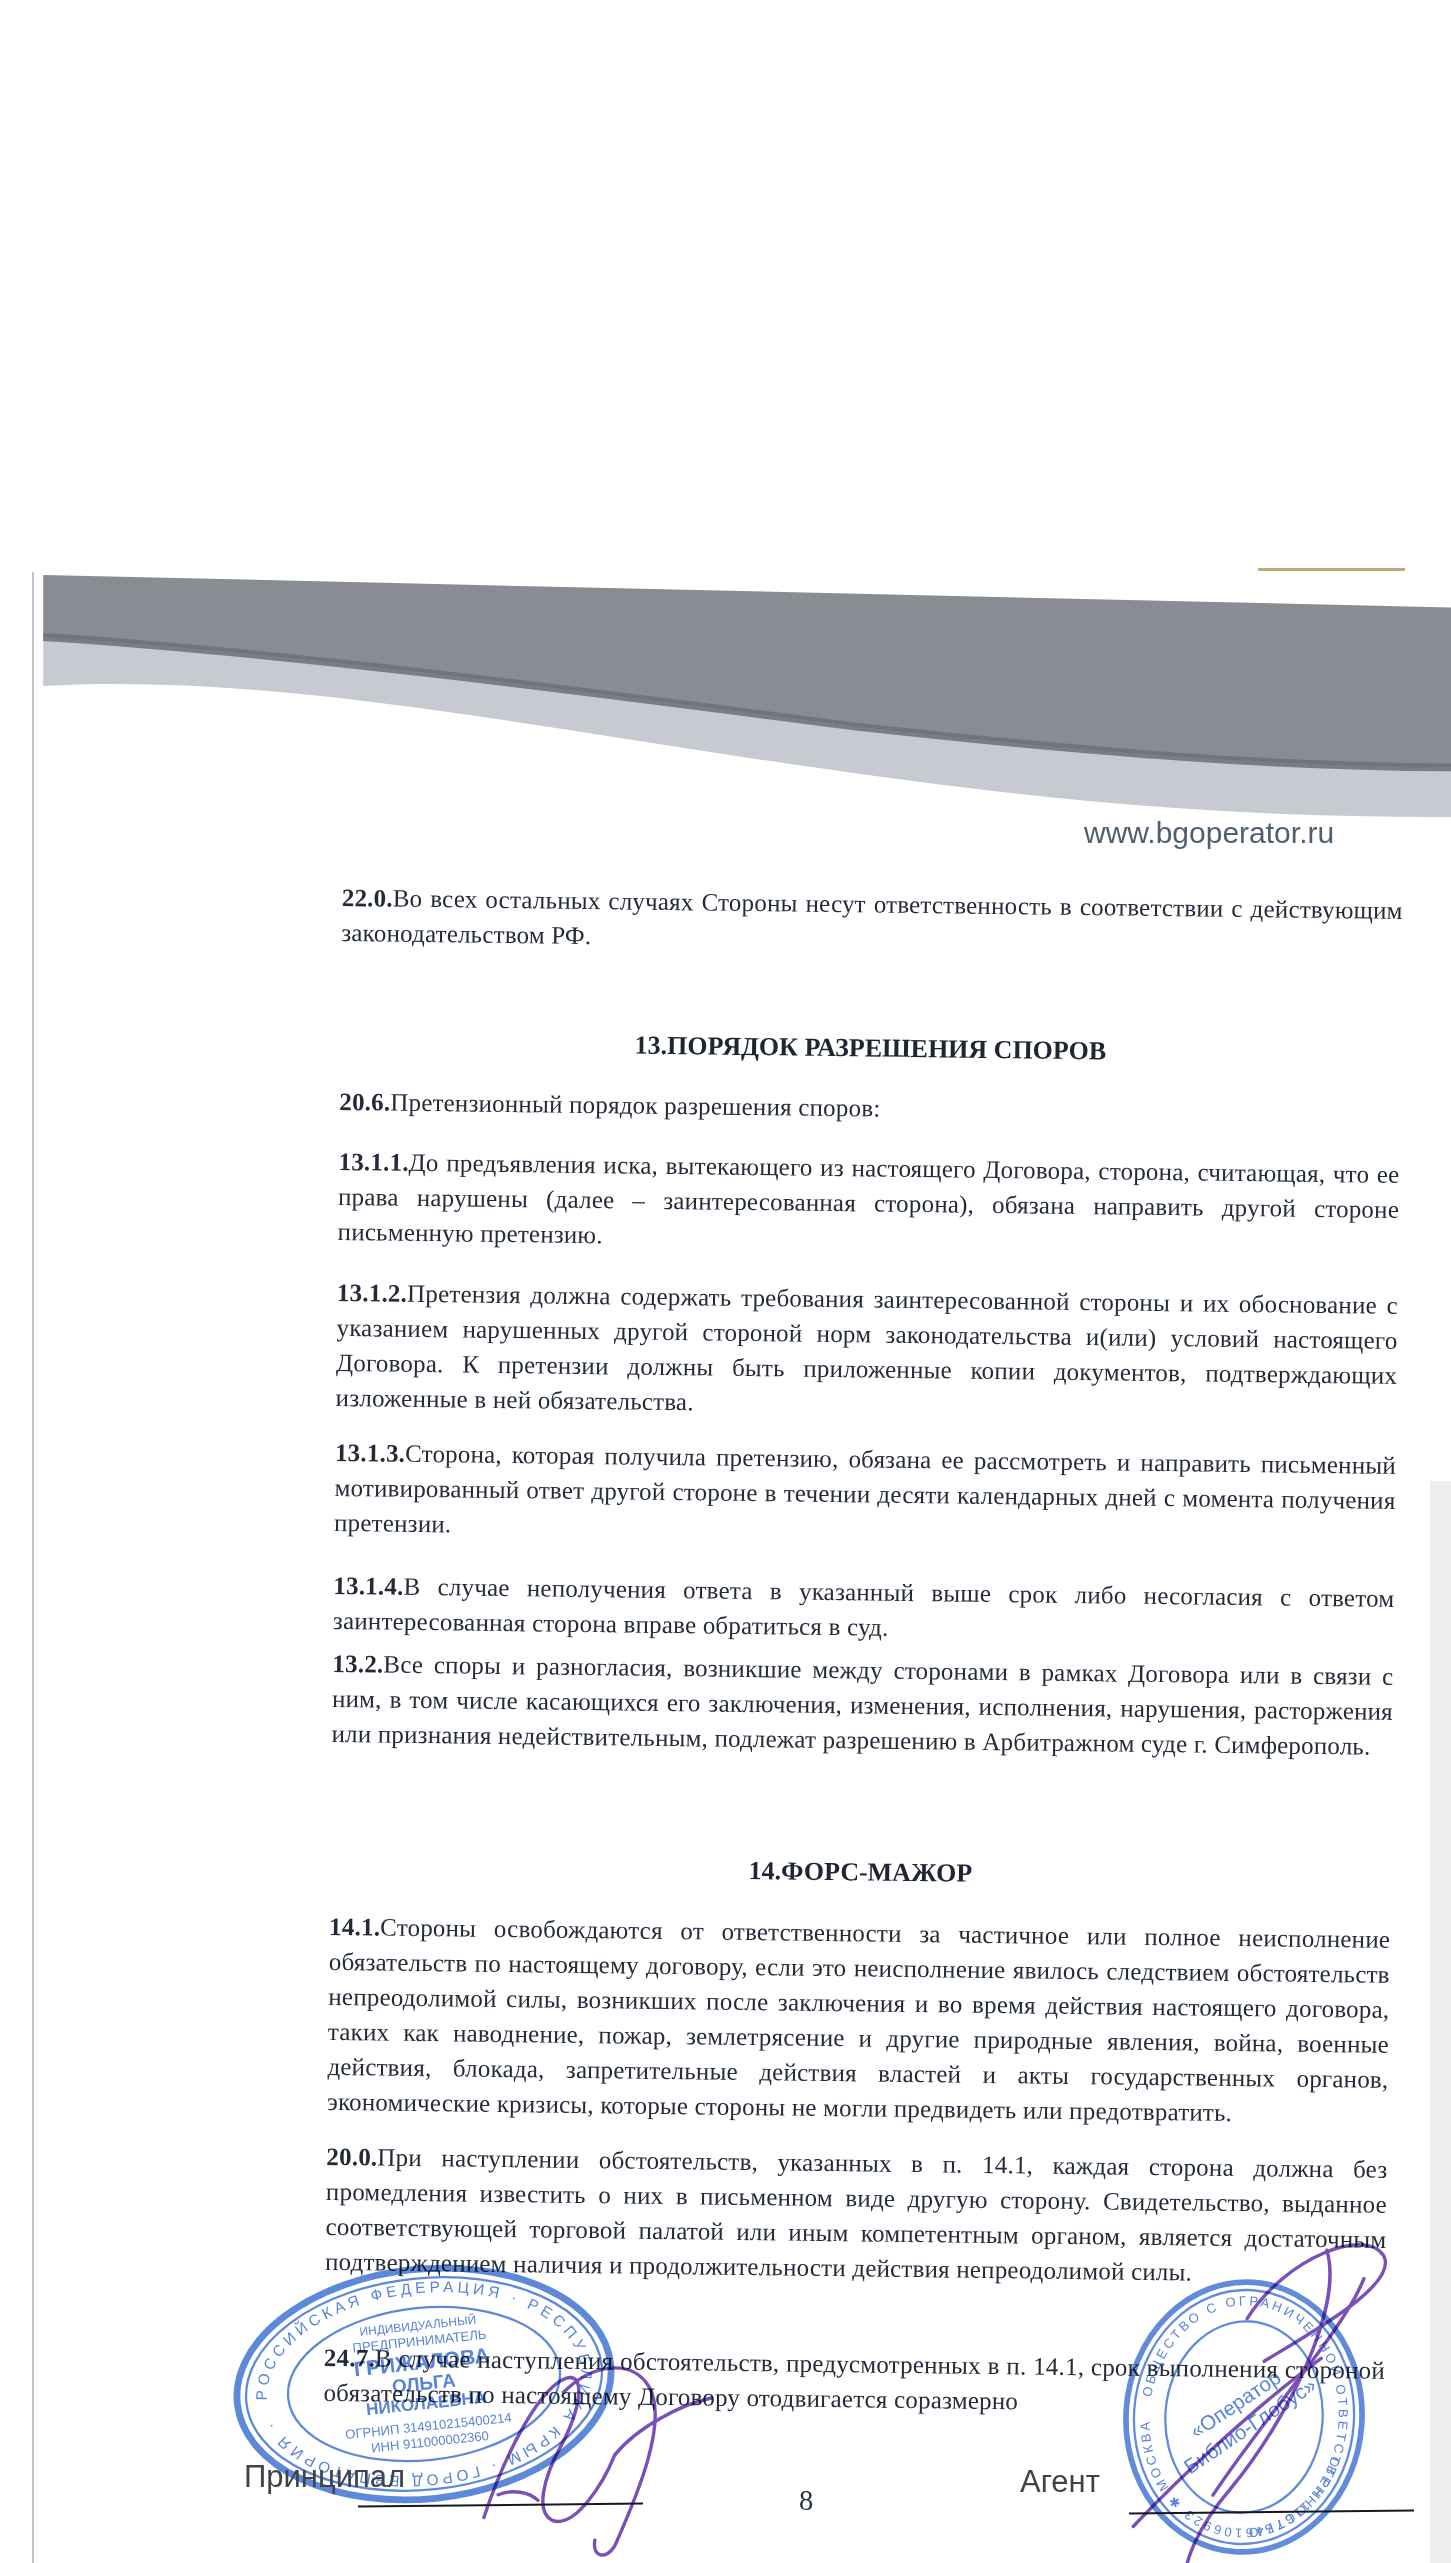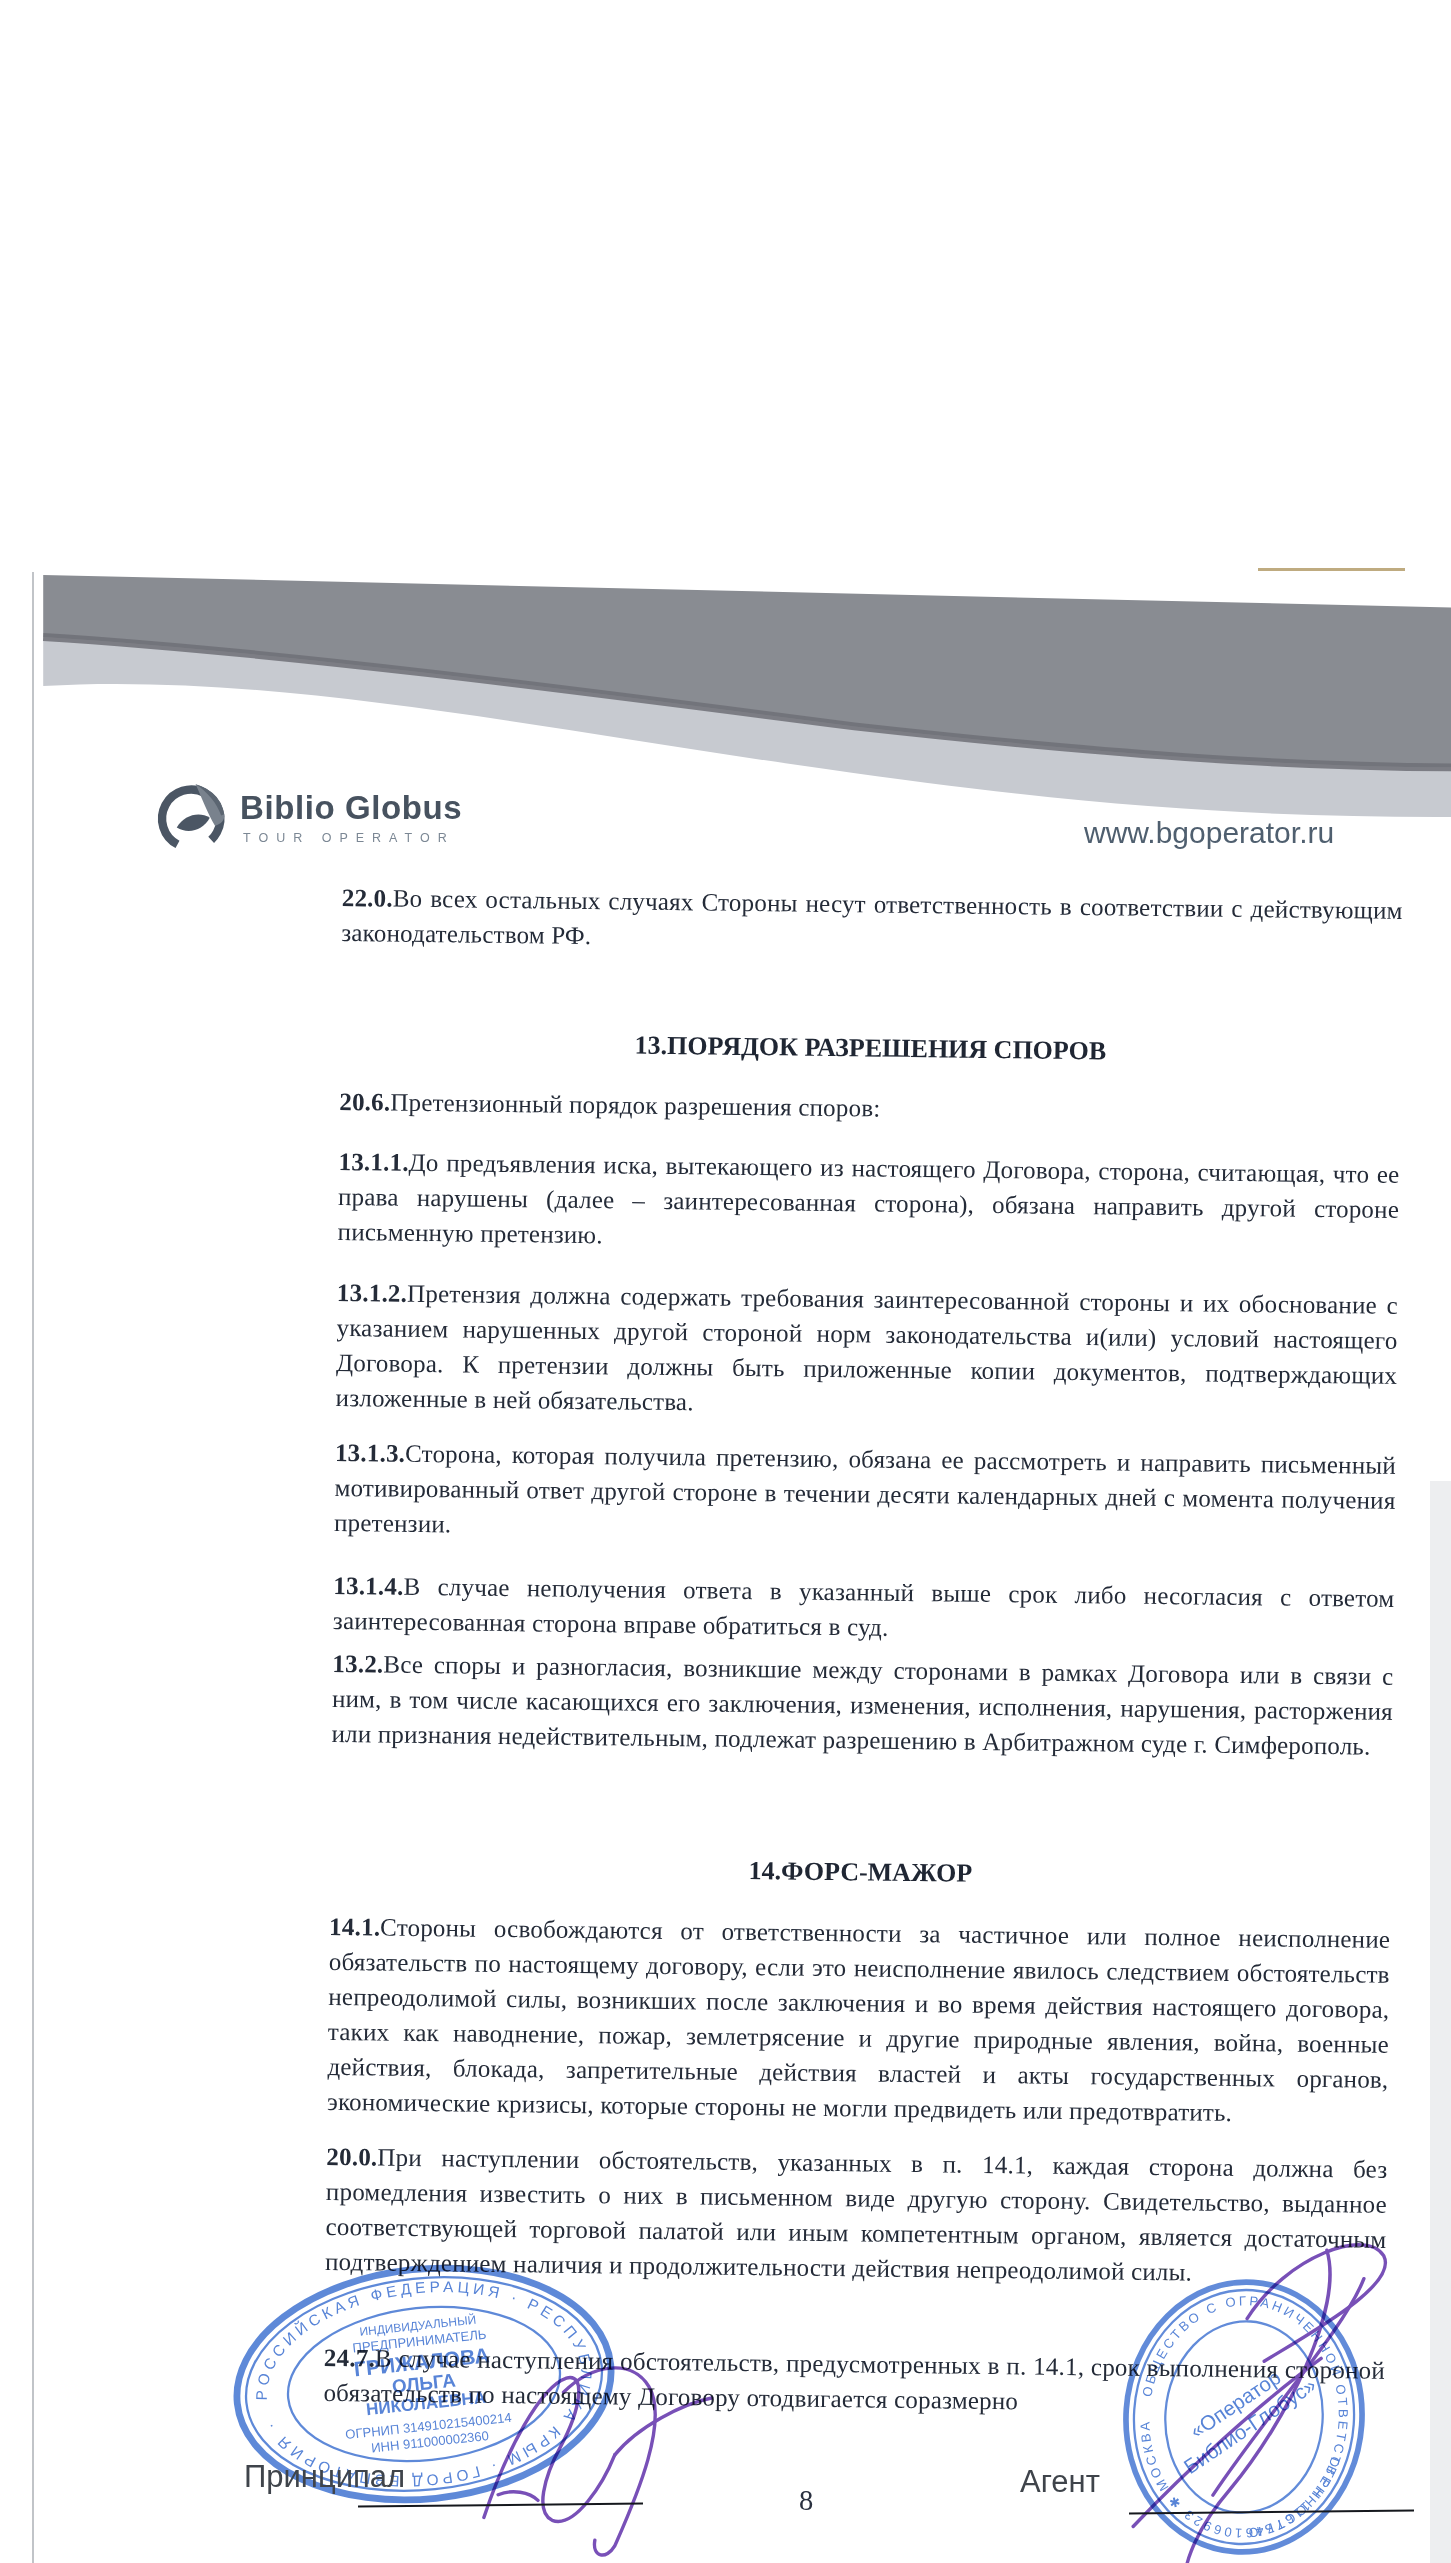--- a/index.html
+++ b/index.html
@@ -44,30 +44,20 @@
   <div class="scan-line-left"></div>
   <div class="scan-strip-right"></div>
   <div class="tan-line"></div>
 
   <svg class="wave" viewBox="0 0 2549 520">
     <path d="M 75,123 C 500,150 1000,215 1500,280 C 1950,330 2250,350 2549,352 L 2549,439 C 2200,440 1900,420 1450,355 C 950,285 480,185 75,209 Z" fill="#c7cad0"></path>
     <path d="M 75,14 L 2549,71 L 2549,352 C 2250,350 1950,330 1500,280 C 1000,215 500,150 75,123 Z" fill="#898c92"></path>
     <path d="M 75,123 C 500,150 1000,215 1500,280 C 1950,330 2250,350 2549,352" fill="none" stroke="#6e7077" stroke-width="14" opacity=".85"></path>
   </svg>
 
-  <div class="logo">
-    <svg class="logo-icon" viewBox="0 0 170 170">
-      <circle cx="82" cy="90" r="66" fill="none" stroke="#4b5664" stroke-width="19" stroke-dasharray="332 83" transform="rotate(118 82 90)"></circle>
-      <path d="M 92,12 C 128,22 150,48 157,80 C 158,94 150,102 136,106 C 118,76 106,42 92,12 Z" fill="#79828d"></path>
-      <path d="M 92,12 C 128,22 150,48 157,80 L 150,83 C 140,55 120,30 92,12 Z" fill="#5b6571"></path>
-      <path d="M 48,98 C 72,76 108,78 126,100 C 104,122 68,122 48,98 Z" fill="#4b5664" transform="rotate(-18 87 100)"></path>
-    </svg>
-    <div class="brand">Biblio Globus</div>
-    <div class="brand-sub">TOUR OPERATOR</div>
-  </div>
   <div class="website">www.bgoperator.ru</div>
 
   <div class="text-col">
     <p class="para" style="top:0px"><b>22.0.</b><span>Во всех остальных случаях Стороны несут ответственность в соответствии с действующим законодательством РФ.</span></p>
 
     <p class="hdg" style="top:144px">13.ПОРЯДОК РАЗРЕШЕНИЯ СПОРОВ</p>
 
     <p class="para" style="top:204px"><b>20.6.</b><span>Претензионный порядок разрешения споров:</span></p>
 
     <p class="para" style="top:264px"><b>13.1.1.</b><span>До предъявления иска, вытекающего из настоящего Договора, сторона, считающая, что ее права нарушены (далее – заинтересованная сторона), обязана направить другой стороне письменную претензию.</span></p>

